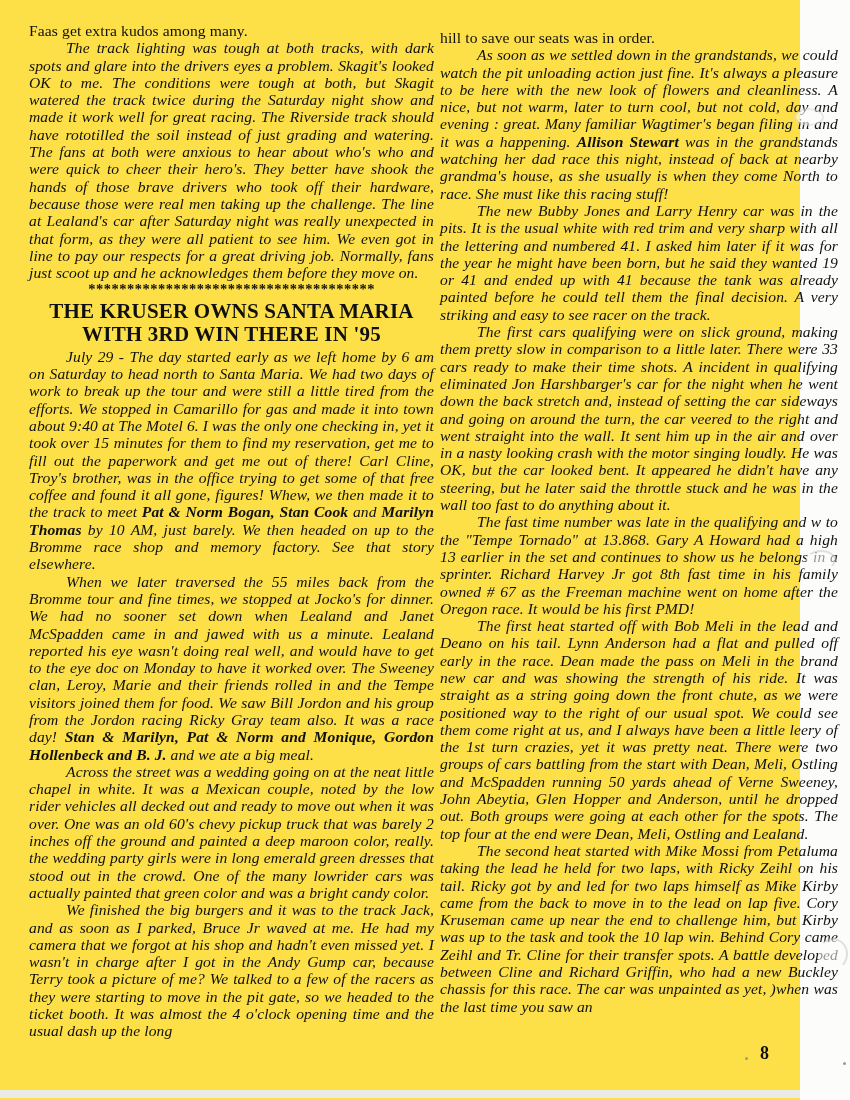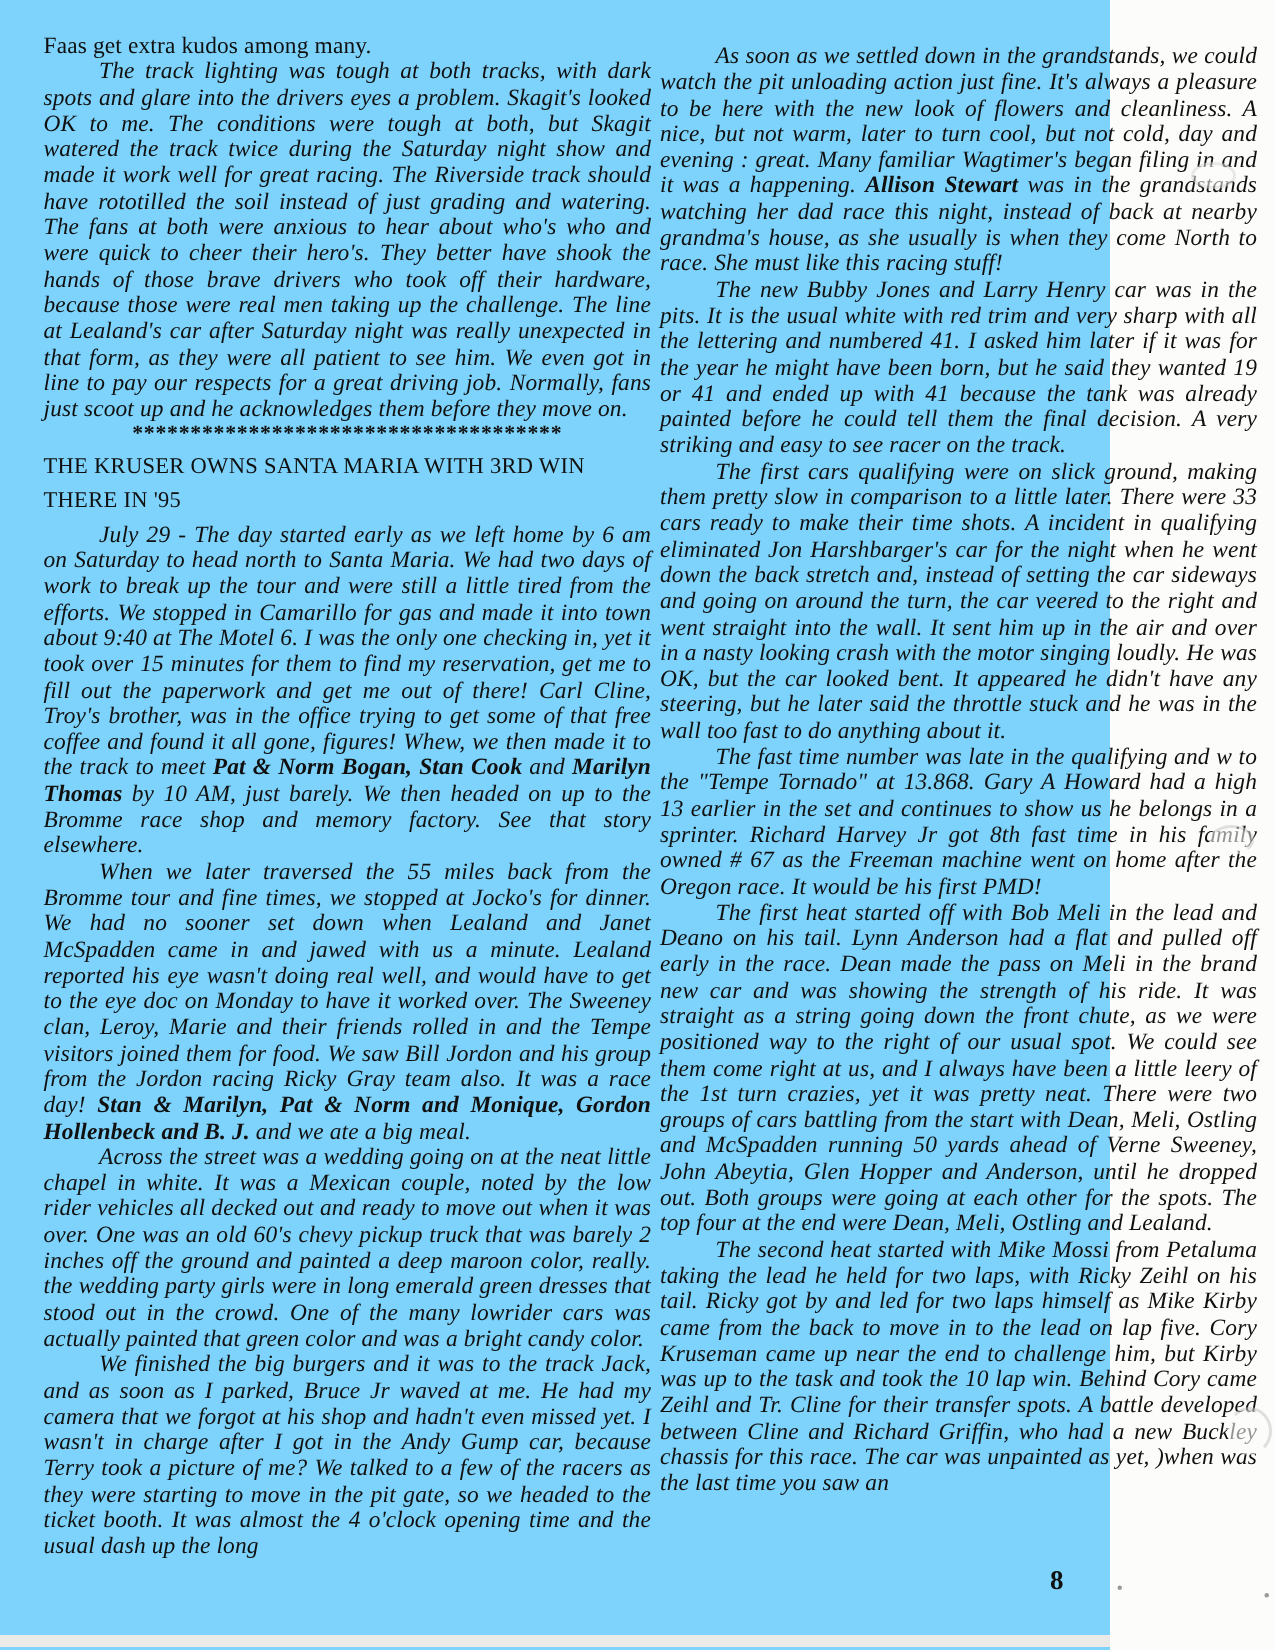--- a/index.html
+++ b/index.html
@@ -3,22 +3,22 @@
 <meta charset="utf-8">
 <style>
   html, body {
     margin: 0; padding: 0;
     width: 850px; height: 1100px;
     background: #fcfcfa;
     overflow: hidden;
   }
   .page {
     position: relative;
-    width: 740px; height: 1100px;
-    background: #7dd3fc;
+    width: 800px; height: 1100px;
+    background: #fde047;
     font-family: "Liberation Serif", serif;
     color: #101010;
   }
   .col {
     position: absolute;
     text-align: justify;
     font-size: 15.6px;
     line-height: 17.3px;
     letter-spacing: 0.1px;
   }
@@ -29,24 +29,24 @@
   .stars {
     text-align: center;
     font-weight: bold;
     font-size: 14.5px;
     line-height: 17.3px;
     letter-spacing: 0.5px;
     white-space: nowrap;
     overflow: hidden;
   }
   .heading {
-    font-weight: normal;
-    font-size: 15px;
+    font-weight: bold;
+    font-size: 21px;
     line-height: 23px;
-    text-align: left;
+    text-align: center;
     text-indent: 0;
     margin: 1px 0 2px 0;
     letter-spacing: 0.2px;
   }
   .page-number {
     position: absolute;
     right: 31px; bottom: 36px;
     font-size: 18px;
     font-weight: bold;
   }
@@ -84,20 +84,21 @@
       <p><span>Faas get extra kudos among many.</span></p>
       <p class="indent"><span>The track lighting was tough at both tracks, with dark spots and glare into the drivers eyes a problem. Skagit's looked OK to me. The conditions were tough at both, but Skagit watered the track twice during the Saturday night show and made it work well for great racing. The Riverside track should have rototilled the soil instead of just grading and watering. The fans at both were anxious to hear about who's who and were quick to cheer their hero's. They better have shook the hands of those brave drivers who took off their hardware, because those were real men taking up the challenge. The line at Lealand's car after Saturday night was really unexpected in that form, as they were all patient to see him. We even got in line to pay our respects for a great driving job. Normally, fans just scoot up and he acknowledges them before they move on.</span></p>
       <div class="stars">*************************************</div>
       <h2 class="heading">THE KRUSER OWNS SANTA MARIA WITH 3RD WIN THERE IN '95</h2>
       <p class="indent"><span>July 29 - The day started early as we left home by 6 am on Saturday to head north to Santa Maria. We had two days of work to break up the tour and were still a little  tired from the efforts. We stopped in Camarillo for gas and made it into town about 9:40 at The Motel 6. I was the only one checking in, yet it took over 15 minutes for them to find my reservation, get me to fill out the paperwork and get me out of there! Carl Cline, Troy's brother,  was in the office trying to get some of that free coffee and found it all gone, figures! Whew, we then made it to the track to meet </span><b>Pat &amp; Norm Bogan, Stan Cook</b><span> and </span><b>Marilyn Thomas</b><span> by 10 AM, just barely. We then headed on up to the Bromme race shop and memory factory. See that story elsewhere.</span></p>
       <p class="indent"><span>When we later traversed the 55 miles back from the Bromme tour and fine times, we stopped at Jocko's for dinner. We had no sooner set down when Lealand and Janet McSpadden came in and jawed with us a minute. Lealand reported his eye wasn't doing real well, and would have to get to the eye doc on Monday to have it worked over. The Sweeney clan, Leroy, Marie and their friends rolled in and the Tempe visitors joined them for food. We saw Bill Jordon and his group from the Jordon racing Ricky Gray team also. It was a race day! </span><b>Stan &amp; Marilyn, Pat &amp; Norm and Monique, Gordon Hollenbeck and B. J.</b><span> and we ate a big meal.</span></p>
       <p class="indent"><span>Across the street was a wedding going on at the neat little chapel in white. It was a Mexican couple, noted by the low rider vehicles all decked out and ready to move out when it was over. One was an old 60's chevy pickup truck that was barely 2 inches off the ground and painted a deep maroon color, really. the wedding party girls were in long emerald green dresses that stood out in the crowd. One of the many lowrider cars was actually painted that green color and was a bright candy color.</span></p>
       <p class="indent"><span>We finished the big burgers and it was to the track Jack, and as soon as I parked, Bruce Jr waved at me. He had my camera that we forgot at his shop and hadn't even missed yet. I wasn't in charge after I got in the Andy Gump car, because Terry took a picture of me? We talked to a few of the racers as they were starting to move in the pit gate, so we headed to the ticket booth. It was almost the 4 o'clock opening time and the usual dash up the long</span></p>
     </div>
   <div class="col col-right" id="col-right">
+      <p><span>hill to save our seats was in order.</span></p>
       <p class="indent"><span>As soon as we settled down in the grandstands, we could watch the pit unloading action just fine. It's always a pleasure to be here with the new look of flowers and cleanliness. A nice, but not warm, later to turn cool, but not cold, day and evening  : great. Many familiar Wagtimer's began filing in and it was a happening. </span><b>Allison Stewart</b><span> was in the grandstands watching her dad race this night, instead of back at nearby grandma's house, as she usually is when they come North to race. She must like this racing stuff!</span></p>
       <p class="indent"><span>The new Bubby Jones and Larry Henry car was in the pits. It is the usual white with red trim and very sharp with all the lettering and numbered 41. I asked him later if it was for the year he might have been born, but he said they wanted 19 or 41 and ended up with 41 because the tank was already painted before he could tell them the final decision. A very striking and easy to see racer on the track.</span></p>
       <p class="indent"><span>The first cars qualifying were on slick ground, making them pretty slow in comparison to a little later. There were 33 cars ready to make their time shots. A incident in qualifying eliminated Jon Harshbarger's car for the night when he went down the back stretch and, instead of setting the car sideways and going on around the turn, the car veered to the right and went straight into the wall. It sent him up in the air and over in a nasty looking crash with the motor singing loudly. He was OK, but the car looked bent. It appeared he didn't have any steering, but he later said the throttle stuck and he was in the wall too fast to do anything about it.</span></p>
       <p class="indent"><span>The fast time number was late in the qualifying and w to the "Tempe Tornado" at 13.868. Gary A Howard had a high 13 earlier in the set and continues to show us he belongs in a sprinter. Richard Harvey Jr got 8th fast time in his family owned # 67 as the Freeman machine went on home after the Oregon race. It would be his first PMD!</span></p>
       <p class="indent"><span>The first heat started off with Bob Meli in the lead and Deano on his tail. Lynn Anderson had a flat and pulled off early in the race. Dean made the pass on Meli in the brand new car and was showing the strength of his ride. It was straight as a string going down the front chute, as we were positioned way to the right of our usual spot. We could see them come right at us, and I always have been a little leery of the 1st turn crazies, yet it was pretty neat. There were two groups of cars battling from the start with Dean, Meli, Ostling and McSpadden running 50 yards ahead of Verne Sweeney, John Abeytia, Glen Hopper and Anderson, until he dropped out. Both groups were going at each other for the spots. The top four at the end were Dean, Meli, Ostling and Lealand.</span></p>
       <p class="indent"><span>The second heat started with Mike Mossi from Petaluma taking the lead he held for two laps, with Ricky Zeihl on his tail. Ricky got by and led for two laps himself as Mike Kirby came from the back to move in to the lead on lap five. Cory Kruseman came up near the end to challenge him, but Kirby was up to the task and took the 10 lap win. Behind Cory came Zeihl and Tr. Cline for their transfer spots. A battle developed between Cline and Richard Griffin, who had a new Buckley chassis for this race. The car was unpainted as yet, )when was the last time you saw an</span></p>
     </div>
 
   <div class="page-number">8</div>
 

